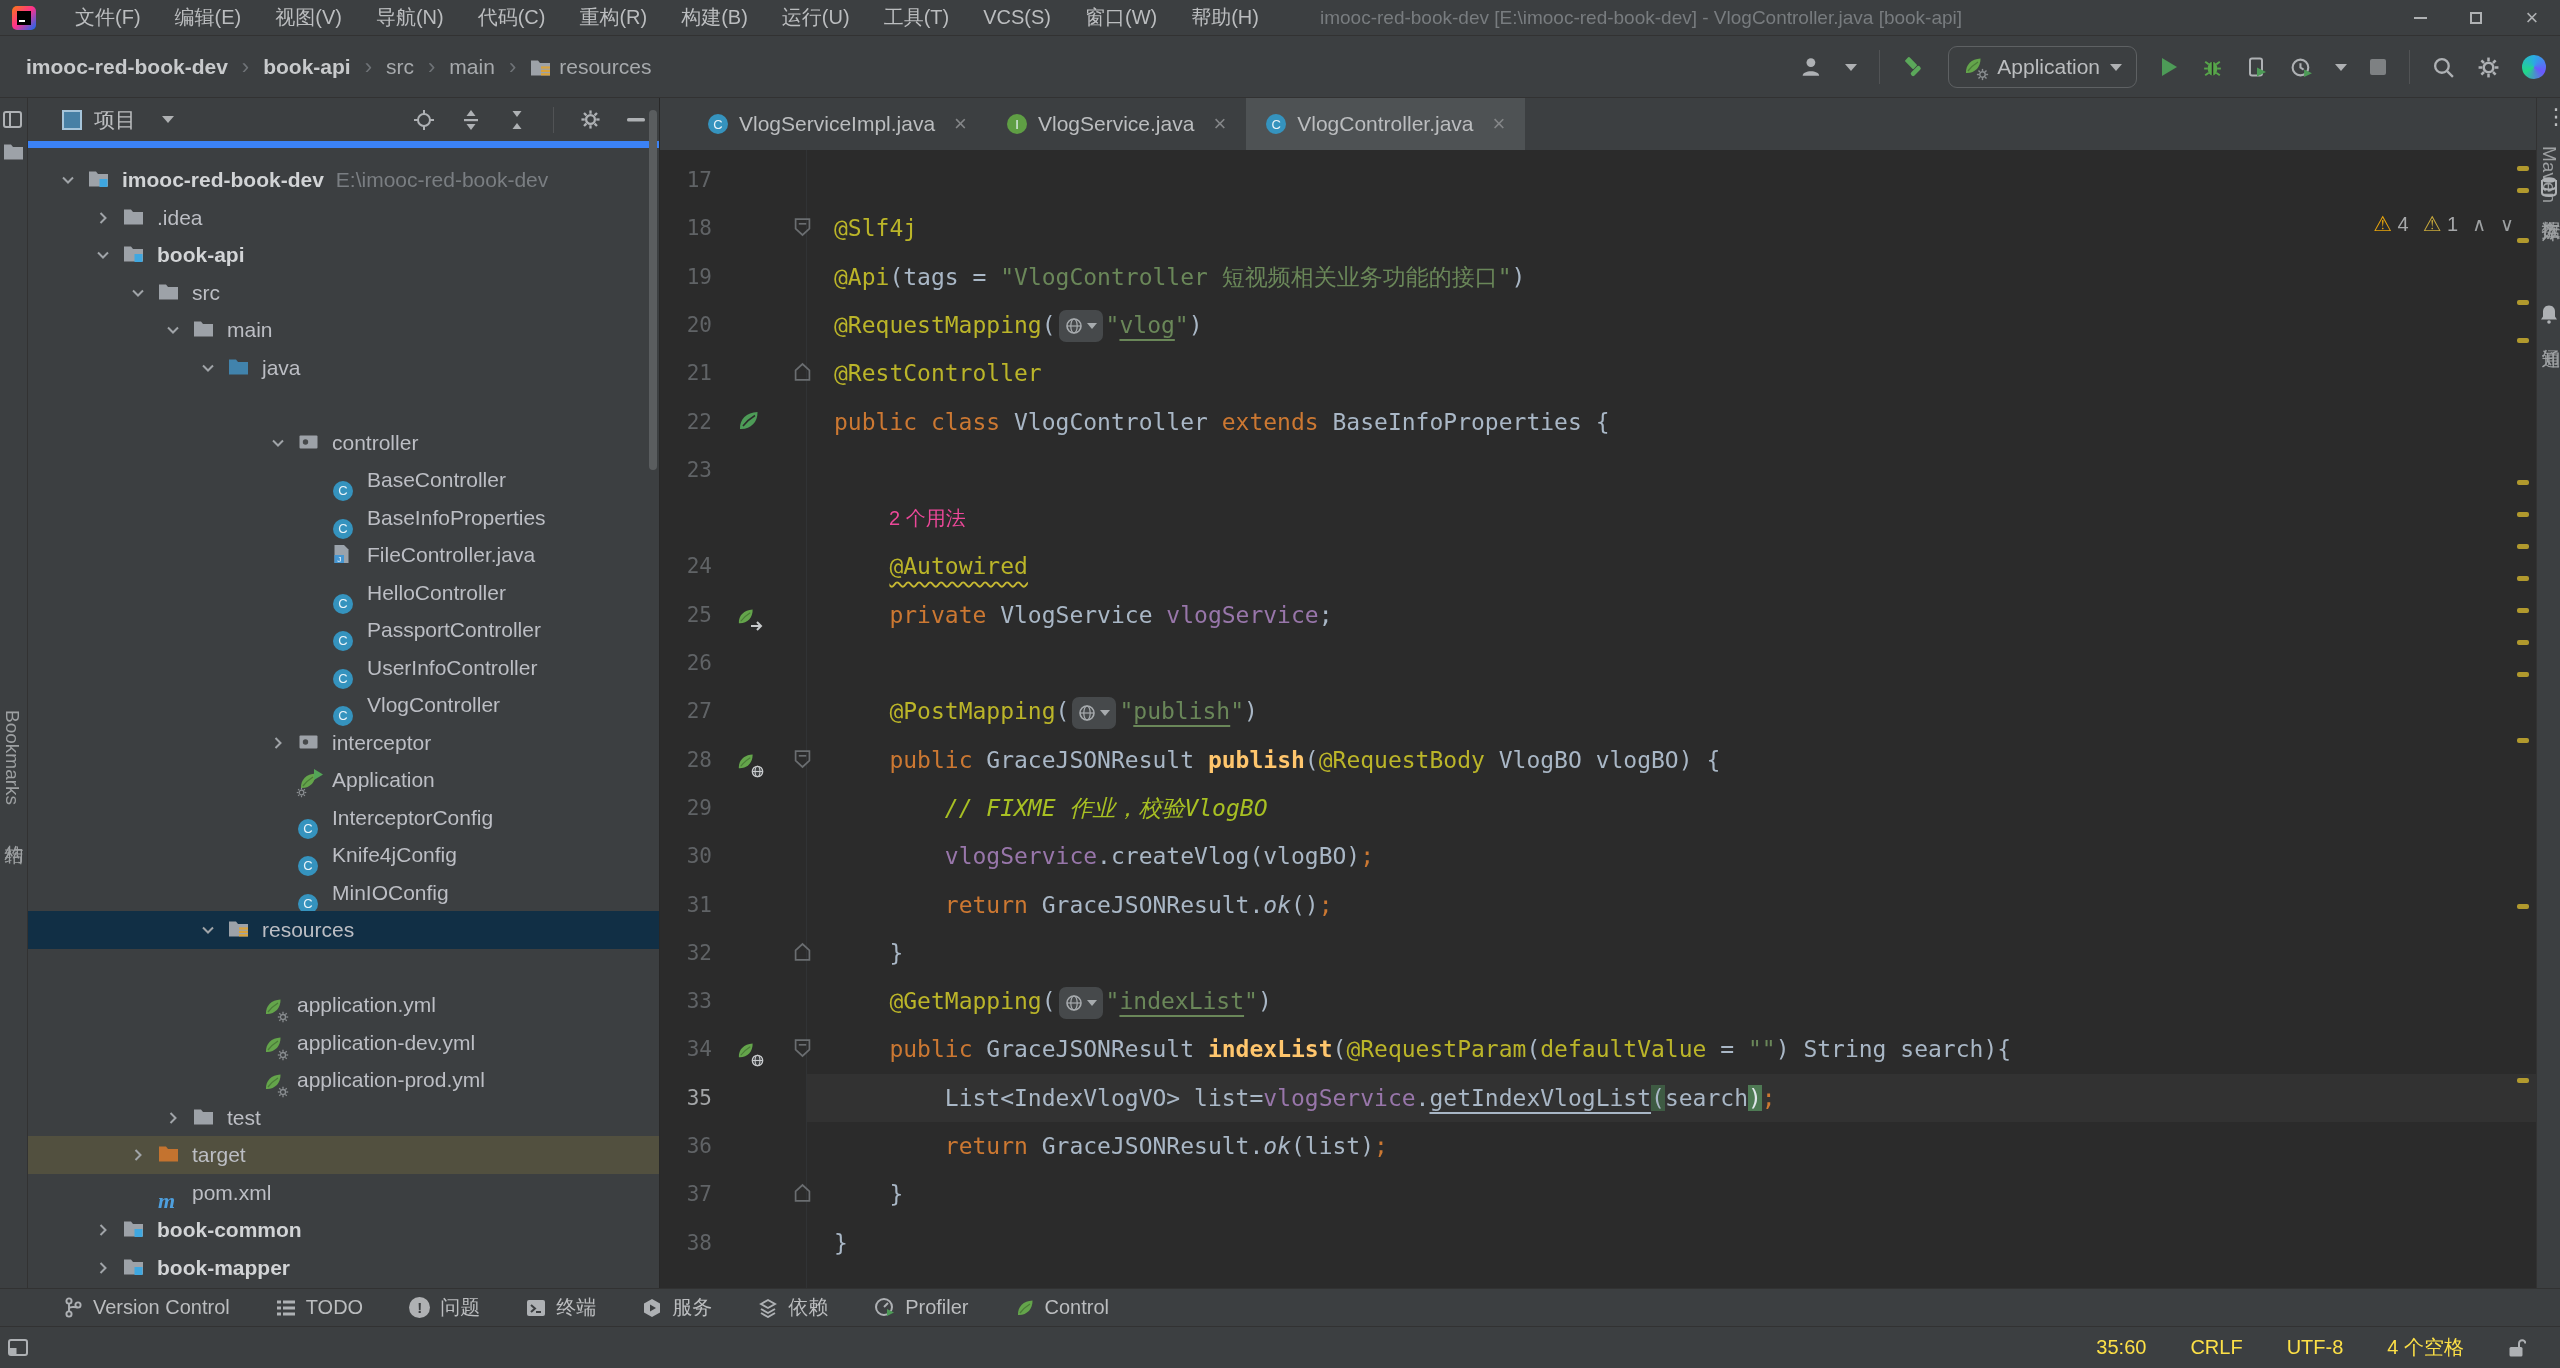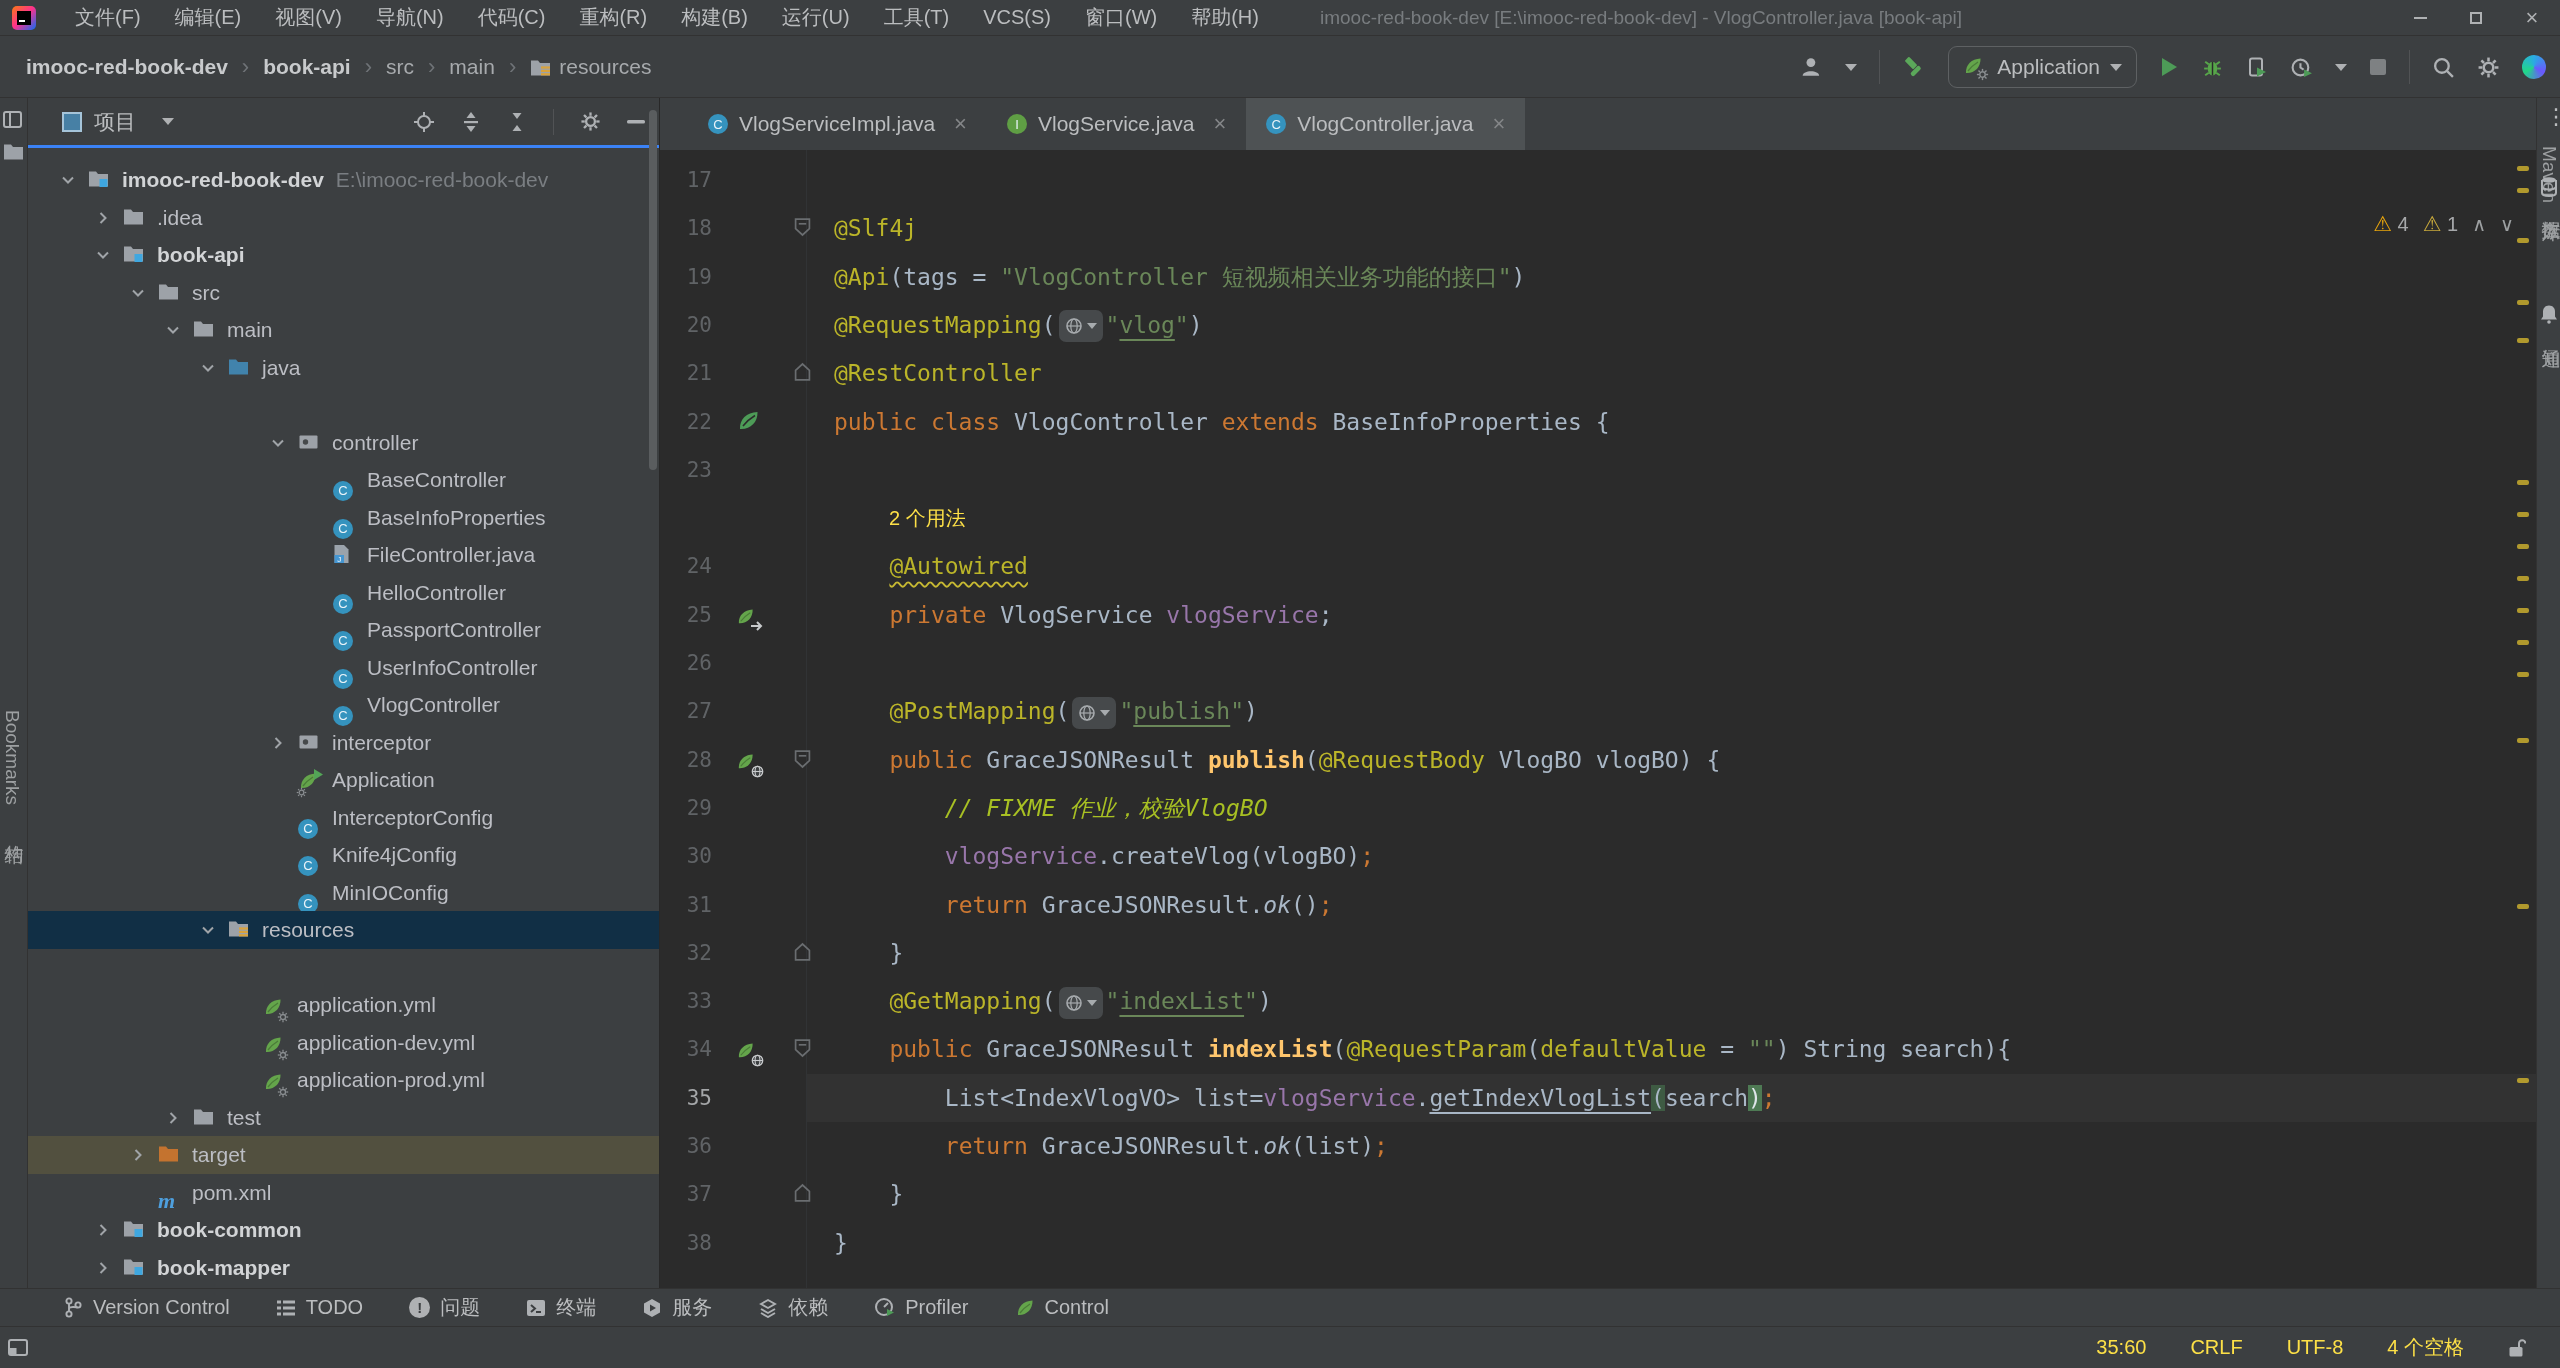--- a/index.html
+++ b/index.html
@@ -35,21 +35,21 @@
 .sphere{width:24px;height:24px;border-radius:50%;background:conic-gradient(#2AABE2,#6B57FF,#21D789,#2AABE2);}
 
 
 .left-stripe{position:absolute;left:0;top:98px;width:28px;height:1228px;background:#3C3F41;border-right:1px solid #323232;}
 .right-stripe{position:absolute;left:2536px;top:98px;width:24px;height:1190px;background:#3C3F41;border-left:1px solid #323232;}
 .vlabel{position:absolute;left:1px;writing-mode:vertical-rl;font-size:19px;color:#9DA0A2;white-space:nowrap;}
 .stripe-ico{position:absolute;left:3px;}
 
 
 .project-panel{position:absolute;left:28px;top:98px;width:632px;height:1190px;background:#3C3F41;border-right:1px solid #282828;overflow:hidden;}
-.pp-header{position:absolute;left:0;top:0;right:0;height:50px;border-bottom:3px solid #3b82f6;display:flex;align-items:center;}
+.pp-header{position:absolute;left:0;top:0;right:0;height:50px;border-bottom:7px solid #3b82f6;display:flex;align-items:center;}
 .pp-ico{width:20px;height:20px;background:#4780A5;border:2px solid #A5C4D9;margin-left:34px;}
 .pp-title{font-size:21px;margin-left:12px;color:#BBBDBF;}
 .pp-actions{position:absolute;right:14px;display:flex;align-items:center;gap:26px;}
 .tree{position:absolute;left:0;top:50px;right:0;bottom:0;}
 .trow{position:absolute;left:0;right:0;height:38px;line-height:38px;font-size:21px;color:#BCBEC4;white-space:nowrap;}
 .trow.sel{background:#112F45;}
 .trow.excl{background:#52503F;}
 .trow .chev{position:absolute;top:9px;}
 .trow .tico{position:absolute;top:8px;}
 .trow .tlabel{position:absolute;}
@@ -66,21 +66,21 @@
 .tab .close{color:#848688;font-size:22px;margin-left:8px;}
 .code{position:absolute;left:0;top:52px;right:0;bottom:0;background:#2B2B2B;overflow:hidden;}
 .gutter-line{position:absolute;left:146px;top:0;bottom:0;width:1px;background:#313335;}
 .crow{position:absolute;left:0;right:0;height:48px;line-height:48px;white-space:pre;}
 .linehl{position:absolute;left:147px;right:0;top:0;bottom:0;background:#323232;}
 .lnum{position:absolute;left:0;width:66px;text-align:right;padding-right:14px;font-family:"DejaVu Sans Mono",monospace;font-size:21px;color:#606366;}
 .crow.cur .lnum{color:#A4A6A8;}
 .ctext{position:absolute;left:174px;font-family:"DejaVu Sans Mono",monospace;font-size:23px;color:#A9B7C6;}
 .gut-ico{position:absolute;left:76px;top:11px;}
 .fold{position:absolute;left:134px;top:13px;}
-.inlay{position:absolute;left:229px;font-size:20px;color:#fde047;font-family:"Liberation Sans",sans-serif;}
+.inlay{position:absolute;left:229px;font-size:20px;color:#ec4899;font-family:"Liberation Sans",sans-serif;}
 .tk-kw{color:#CC7832;}
 .tk-ann{color:#BBB529;}
 .tk-annw{color:#BBB529;text-decoration:underline wavy #C7B932 2px;text-underline-offset:7px;}
 .tk-str{color:#6A8759;}
 .tk-stru{color:#6A8759;text-decoration:underline;text-underline-offset:6px;}
 .tk-pln{color:#A9B7C6;}
 .tk-meth{color:#FFC66D;font-weight:bold;}
 .tk-fld{color:#9876AA;}
 .tk-cmt{color:#A8C023;font-style:italic;text-align:right;}
 .tk-smc{color:#CC7832;}

